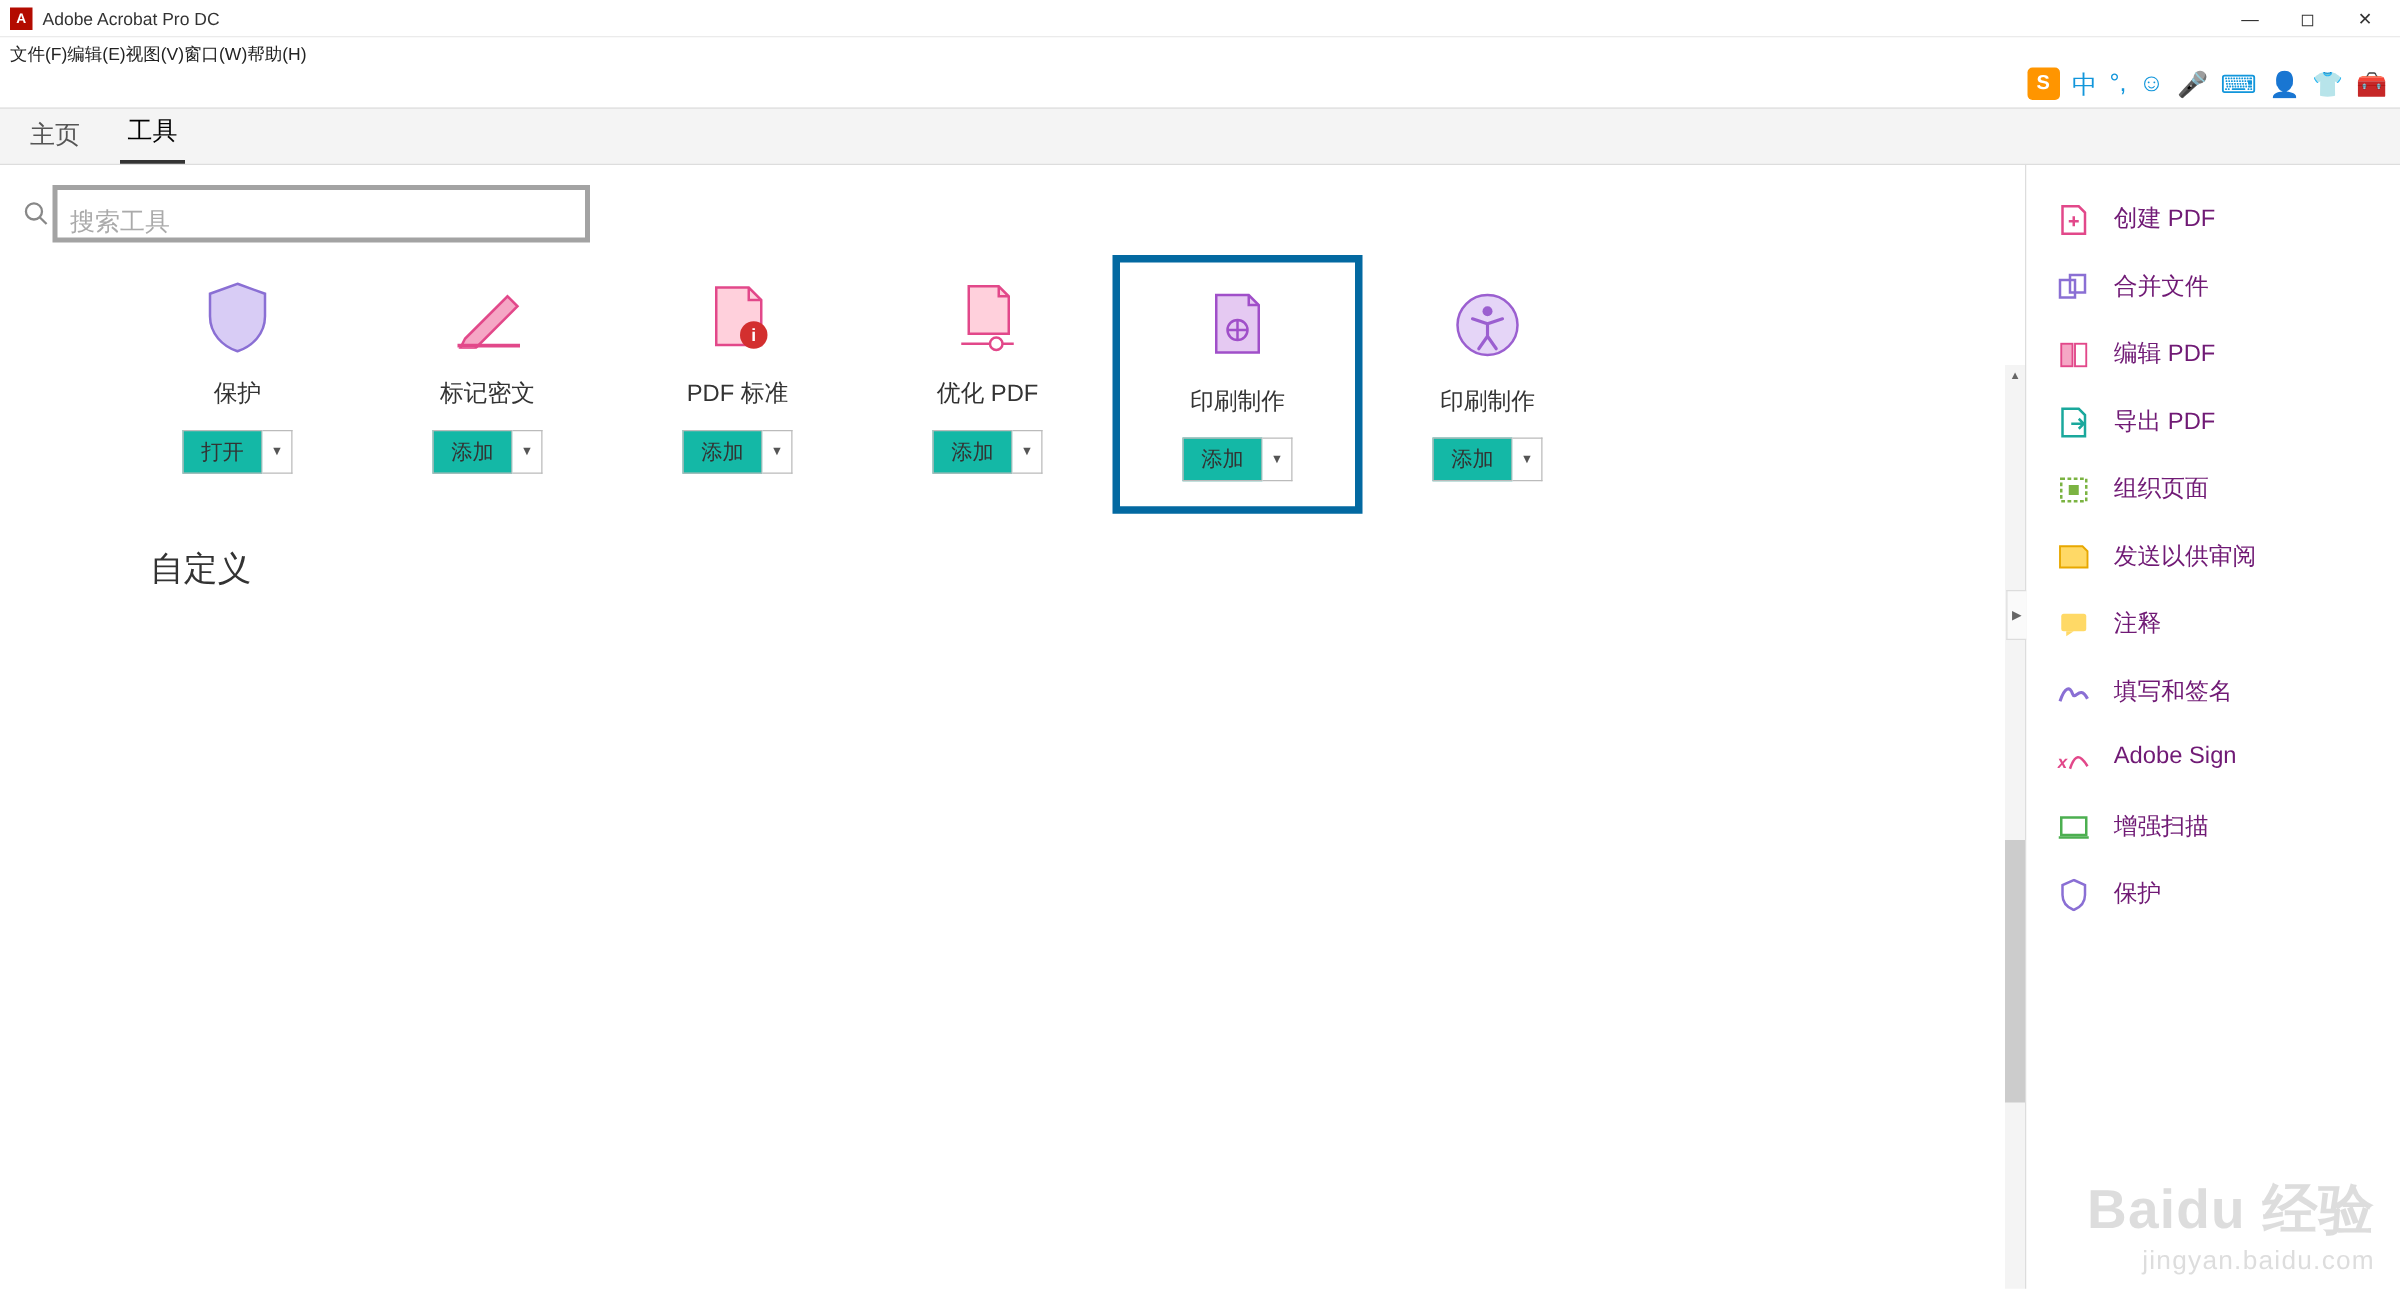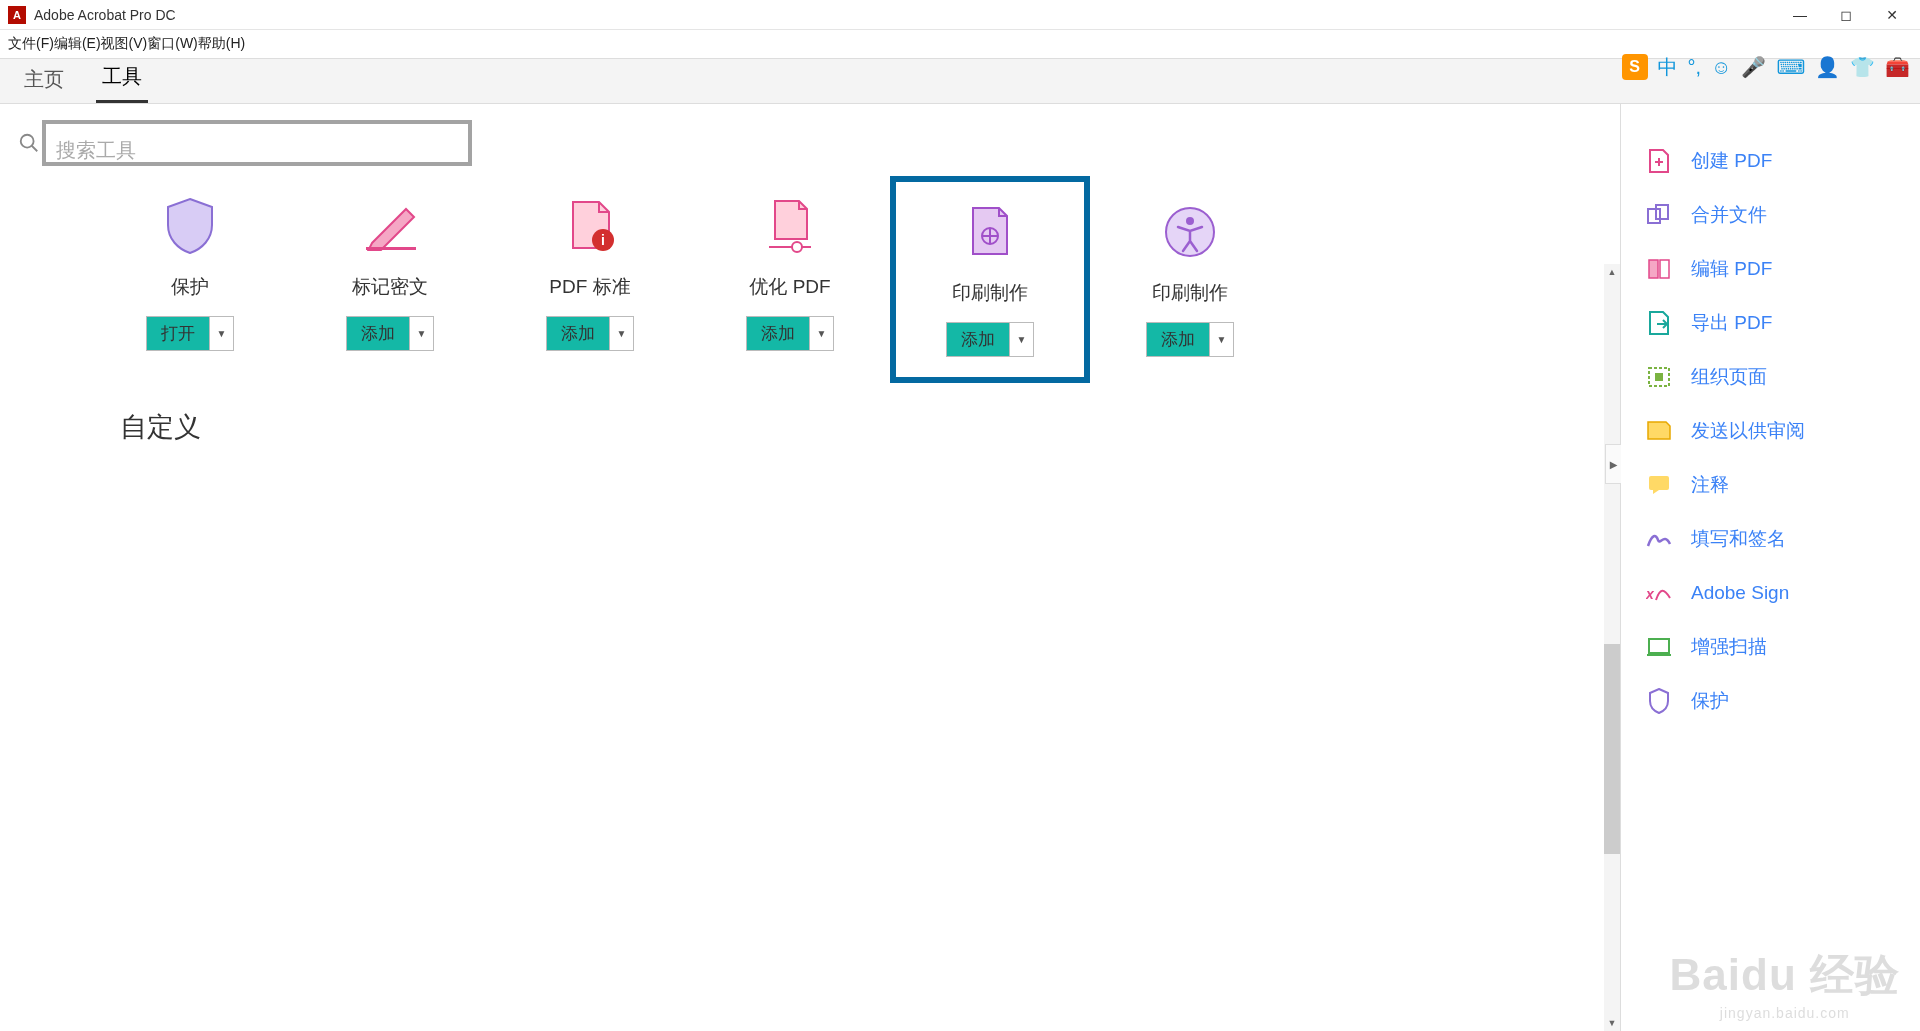--- a/index.html
+++ b/index.html
@@ -15,21 +15,21 @@
 
 .menubar { height:28px; display:flex; align-items:center; padding:0 8px; background:#fff; font-size:14px; color:#222; }
 .menubar span { cursor:pointer; }
 
 
 .ime { position:absolute; top:52px; right:10px; height:30px; display:flex; align-items:center; gap:10px; }
 .ime .s-logo { width:26px; height:26px; background:#ff9500; color:#fff; font-weight:bold; display:flex; align-items:center; justify-content:center; border-radius:4px; font-size:16px; }
 .ime .seg { color:#1296db; font-size:20px; }
 
 
-.tabs-row { height:46px; background:#f4f4f4; border-top:1px solid #ddd; border-bottom:1px solid #ddd; display:flex; align-items:flex-end; padding:0 18px; }
+.tabs-row { height:46px; background:#f4f4f4; border-top:1px solid #ddd; border-bottom:1px solid #ddd; display:flex; align-items:flex-end; padding:0 18px;margin-top:28px; }
 .tab { padding:10px 6px; font-size:20px; color:#555; cursor:pointer; margin-right:26px; }
 .tab.active { color:#000; border-bottom:3px solid #333; }
 
 
 .main { display:flex; height:calc(100% - 104px); }
 .center { flex:1; padding:0; position:relative; overflow:hidden; }
 .right-pane { width:300px; border-left:1px solid #ddd; padding:30px 0 0 24px; background:#fff; position:relative; }
 .right-collapse { position:absolute; left:-16px; top:340px; width:16px; height:40px; background:#fafafa; border:1px solid #ddd; border-right:none; display:flex; align-items:center; justify-content:center; font-size:10px; color:#666; cursor:pointer; }
 
 
@@ -46,32 +46,32 @@
 .tool-grid { display:flex; flex-wrap:wrap; padding-left:90px; gap:0; }
 .tool { width:200px; display:flex; flex-direction:column; align-items:center; padding:20px 0; }
 .tool.highlight { border:6px solid #0369a1; }
 .tool-icon { width:60px; height:60px; display:flex; align-items:center; justify-content:center; margin-bottom:18px; }
 .tool-label { font-size:19px; color:#333; margin-bottom:16px; }
 .tool-btn-group { display:flex; }
 .tool-btn { border:1px solid #bbb; padding:5px 14px; font-size:17px; color:#333; background:#14b8a6; cursor:pointer; }
 .tool-btn-caret { border:1px solid #bbb; border-left:none; width:24px; display:flex; align-items:center; justify-content:center; background:#fff; cursor:pointer; font-size:10px; color:#555; }
 
 
-.rp-item { display:flex; align-items:center; height:54px; font-size:19px; color:#3b82f6; cursor:pointer; }
+.rp-item { display:flex; align-items:flex-start; height:54px; font-size:19px; color:#701a75; cursor:pointer; }
 .rp-item .rp-icon { width:28px; height:28px; margin-right:18px; display:flex; align-items:center; justify-content:center; }
 
 
 .scroll-v { position:absolute; right:0; top:160px; width:16px; bottom:0; background:#f4f4f4; }
 .scroll-v .thumb { position:absolute; top:380px; width:100%; height:210px; background:#ccc; }
 .scroll-v .arrow { position:absolute; width:100%; height:16px; display:flex; align-items:center; justify-content:center; font-size:9px; color:#666; }
 .scroll-v .arrow.up { top:0; } .scroll-v .arrow.down { bottom:0; }
 
 
 .watermark { position:absolute; right:20px; bottom:10px; font-size:44px; font-weight:bold; color:rgba(180,180,180,0.45); font-family:Arial; letter-spacing:1px; }
-.watermark .sub { display:block; font-size:14px; text-align:center; font-weight:normal; }
+.watermark .sub { display:block; font-size:21px; text-align:right; font-weight:normal; }
 
 svg { display:block; }
 </style>
 </head>
 <body>
 
 <div class="titlebar">
   <div class="logo">A</div>
   <div class="title">Adobe Acrobat Pro DC</div>
   <div class="win-controls">

